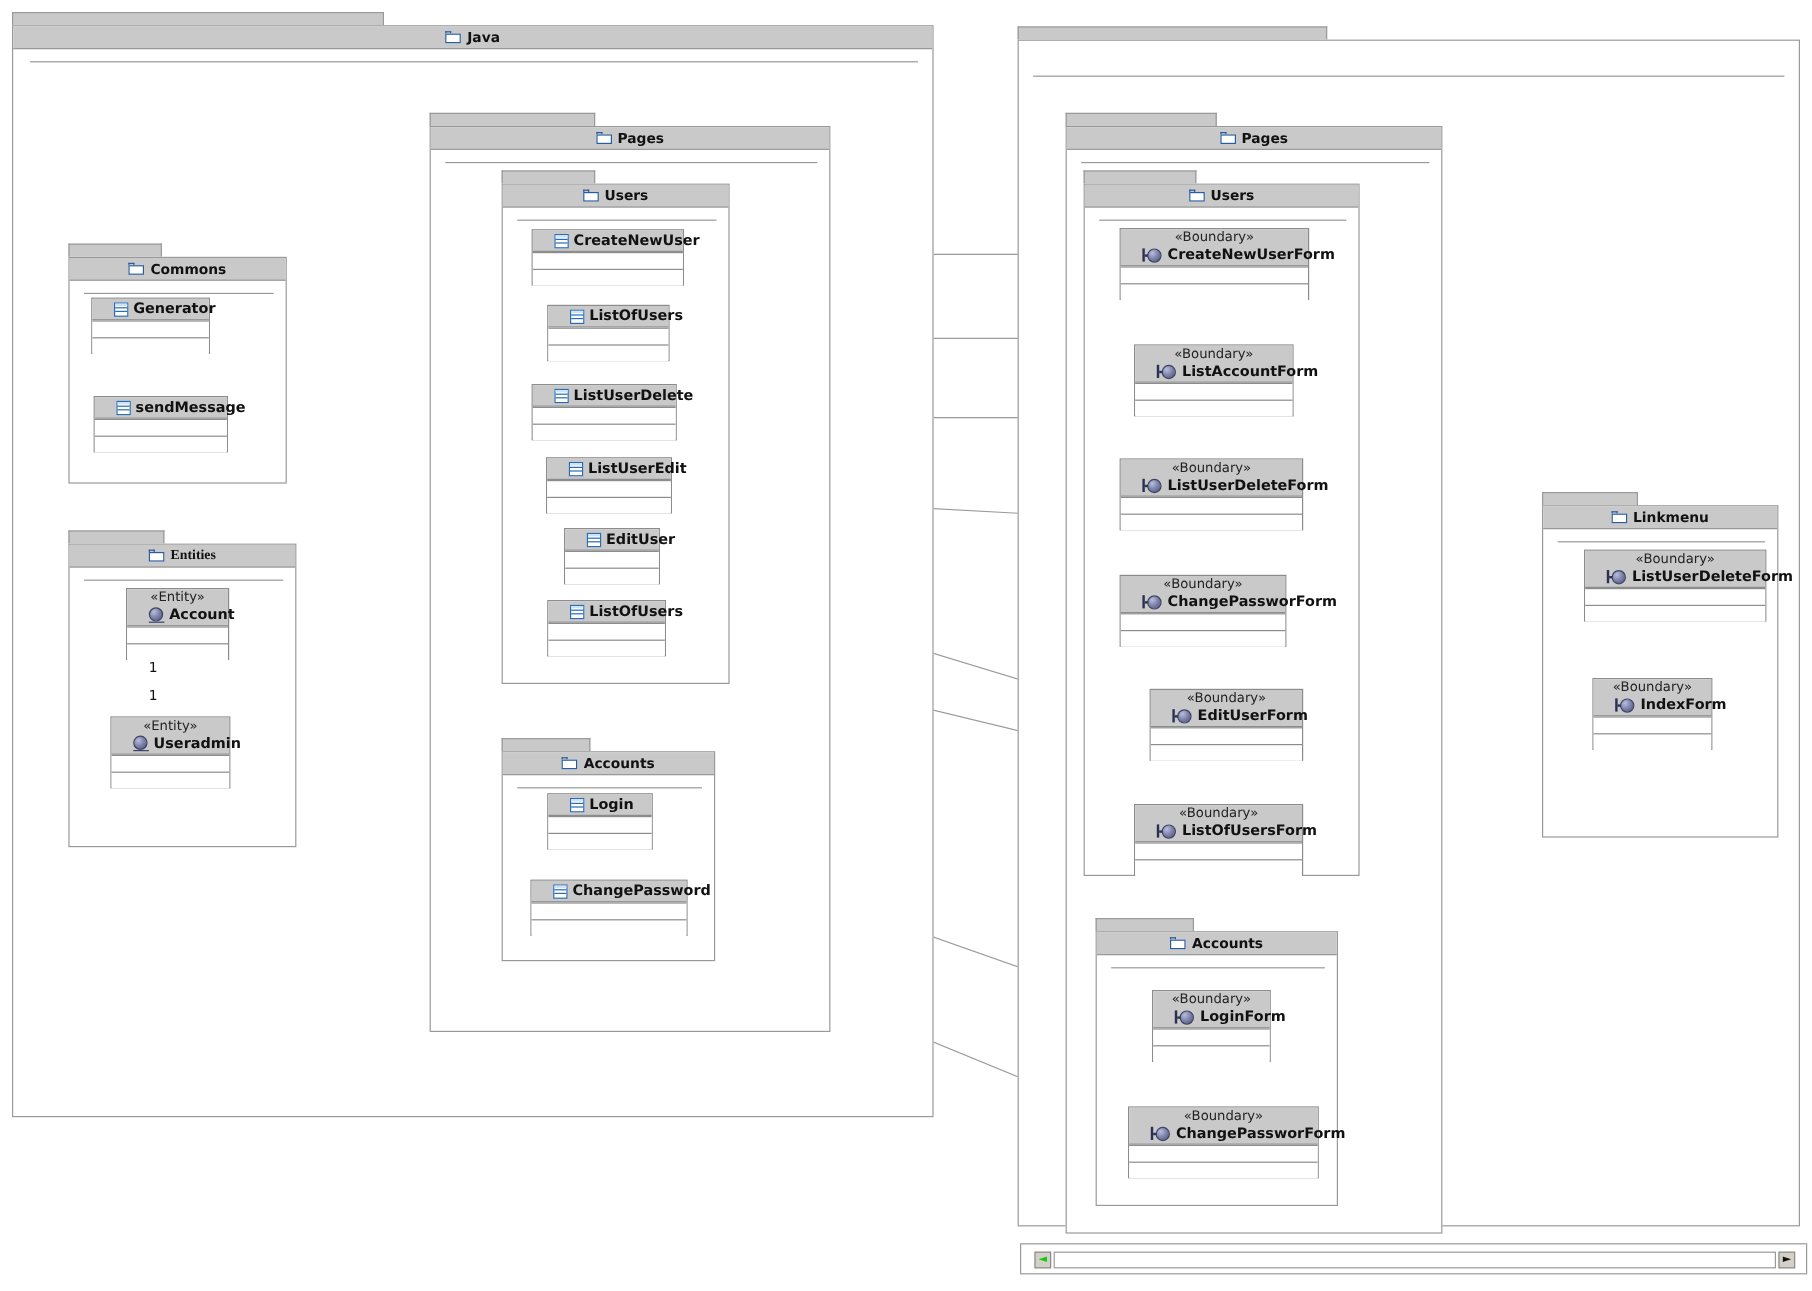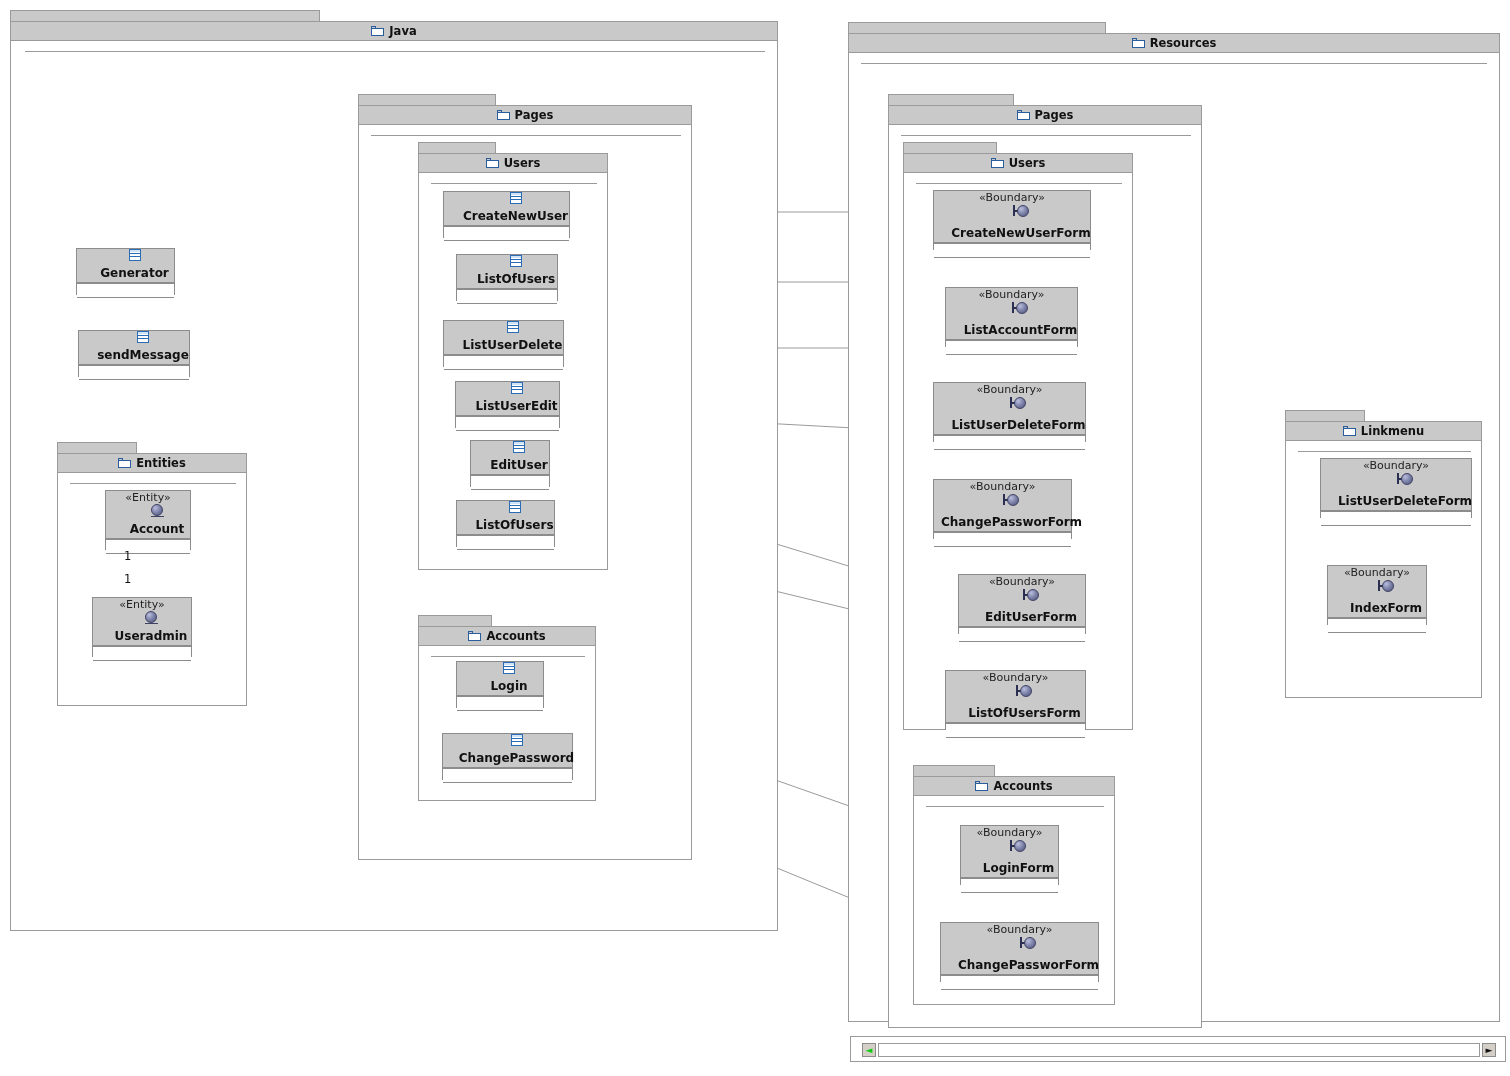--- a/index.html
+++ b/index.html
@@ -23,21 +23,21 @@
   .folder-ico i{position:absolute;display:block;background:transparent;}
   .folder-ico .tab{left:0;top:0;width:5px;height:2px;border:1px solid #2a5d9e;border-bottom:none;box-sizing:border-box;}
   .folder-ico .bx{left:0;top:2px;width:13px;height:8px;border:1px solid #2a5d9e;box-sizing:border-box;background:#fff;}
 
   
   .cls{position:absolute;box-sizing:border-box;border:1px solid #8c8c8c;background:#fff;}
   .cls .hdr{background:#c9c9c9;border-bottom:1px solid #8c8c8c;box-sizing:border-box;}
   .cls .stereo{font-size:11px;color:#222;text-align:center;line-height:13px;
                font-family:"DejaVu Sans","Liberation Sans",sans-serif;}
   .cls .nm{display:flex;align-items:center;gap:4px;padding-left:18px;font-size:12px;
-           font-weight:bold;color:#111;line-height:17px;white-space:nowrap;flex-direction:column;}
+           font-weight:bold;color:#111;line-height:17px;white-space:nowrap;}
   .cls .comp{height:14px;border-top:1px solid #8c8c8c;box-sizing:border-box;background:#fff;}
 
   
   .ico-class{display:inline-block;position:relative;width:12px;height:12px;flex:0 0 12px;}
   .ico-class .o{position:absolute;left:0;top:0;width:12px;height:12px;border:1px solid #2a6cb5;box-sizing:border-box;background:#fff;}
   .ico-class .l1{position:absolute;left:1px;top:4px;width:10px;height:1px;background:#2a6cb5;}
   .ico-class .l2{position:absolute;left:1px;top:7px;width:10px;height:1px;background:#2a6cb5;}
   .ico-class .cap{position:absolute;left:1px;top:1px;width:10px;height:2px;background:#cfe3f5;}
 
   
@@ -133,31 +133,37 @@
           </span>
         <span>Java</span>
       </div>
       <div class="pkg-rule" style="left:14px;top:29px;width:740px;"></div>
     </div>
   </div>
 
   <div class="pkg" style="left:848px;top:22px;width:652px;height:1000px;">
     <div class="pkg-tab" style="width:258px;"></div>
     <div class="pkg-body" style="top:11px;width:652px;height:989px;">
-      <div class="pkg-title">
-        <span class="folder-ico">
-            <i class="tab"></i>
-            <i class="bx"></i>
-          </span>
-        <span>Resources</span>
-      </div>
       <div class="pkg-rule" style="left:12px;top:29px;width:626px;"></div>
     </div>
   </div>
 
+  <div class="pkg" style="left:57px;top:203px;width:182px;height:200px;">
+    <div class="pkg-tab" style="width:78px;"></div>
+    <div class="pkg-body" style="top:11px;width:182px;height:189px;">
+      <div class="pkg-title">
+        <span class="folder-ico">
+            <i class="tab"></i>
+            <i class="bx"></i>
+          </span>
+        <span>Commons</span>
+      </div>
+      <div class="pkg-rule" style="left:12px;top:29px;width:158px;"></div>
+    </div>
+  </div>
 
   <div class="cls" style="left:76px;top:248px;width:99px;height:47px;">
     <div class="hdr">
       <div class="nm">
         <span class="ico-class">
             <i class="o"></i>
             <i class="cap"></i>
             <i class="l1"></i>
             <i class="l2"></i>
           </span>
@@ -177,21 +183,21 @@
             <i class="l1"></i>
             <i class="l2"></i>
           </span>
         <span>sendMessage</span>
       </div>
     </div>
     <div class="comp"></div>
     <div class="comp"></div>
   </div>
 
-  <div class="pkg" style="left:57px;top:442px;width:182px;height:264px;">
+  <div class="pkg" style="left:57px;top:442px;width:182px;height:264px;font-family:Liberation Serif, serif;">
     <div class="pkg-tab" style="width:80px;"></div>
     <div class="pkg-body" style="top:11px;width:190px;height:253px;">
       <div class="pkg-title">
         <span class="folder-ico">
             <i class="tab"></i>
             <i class="bx"></i>
           </span>
         <span>Entities</span>
       </div>
       <div class="pkg-rule" style="left:12px;top:29px;width:166px;"></div>

